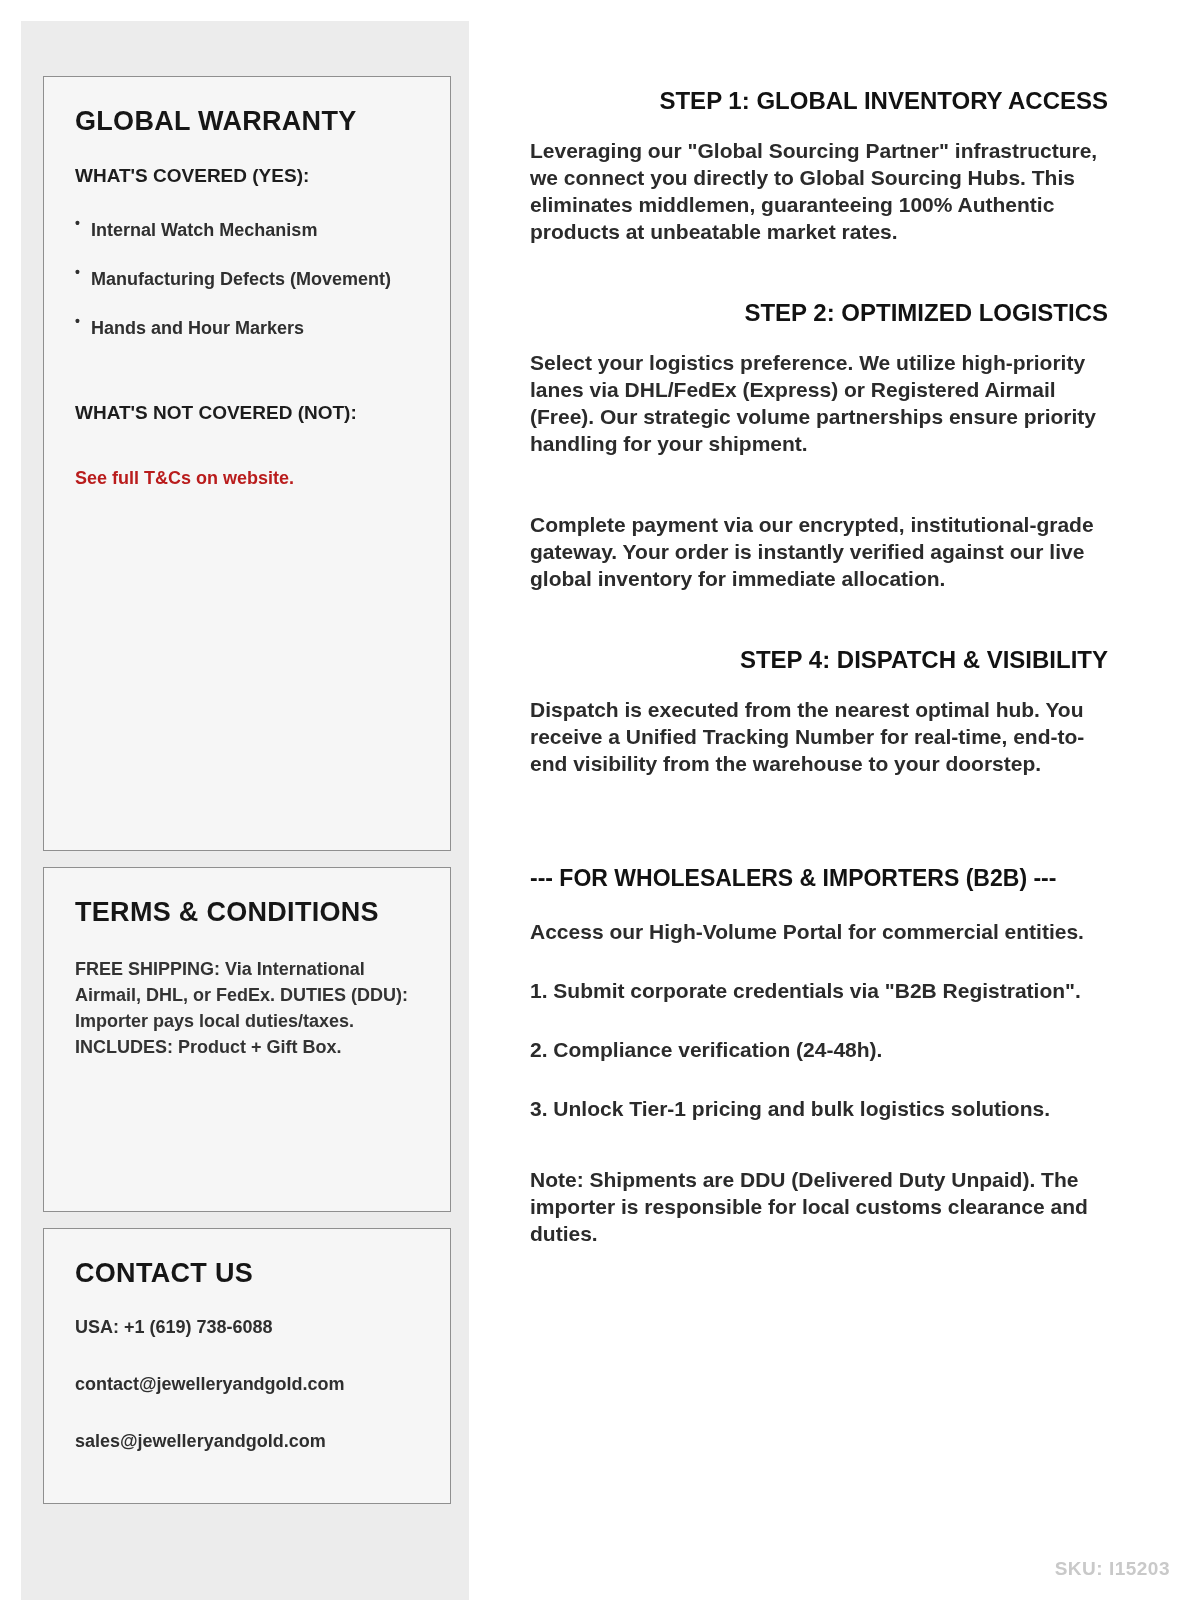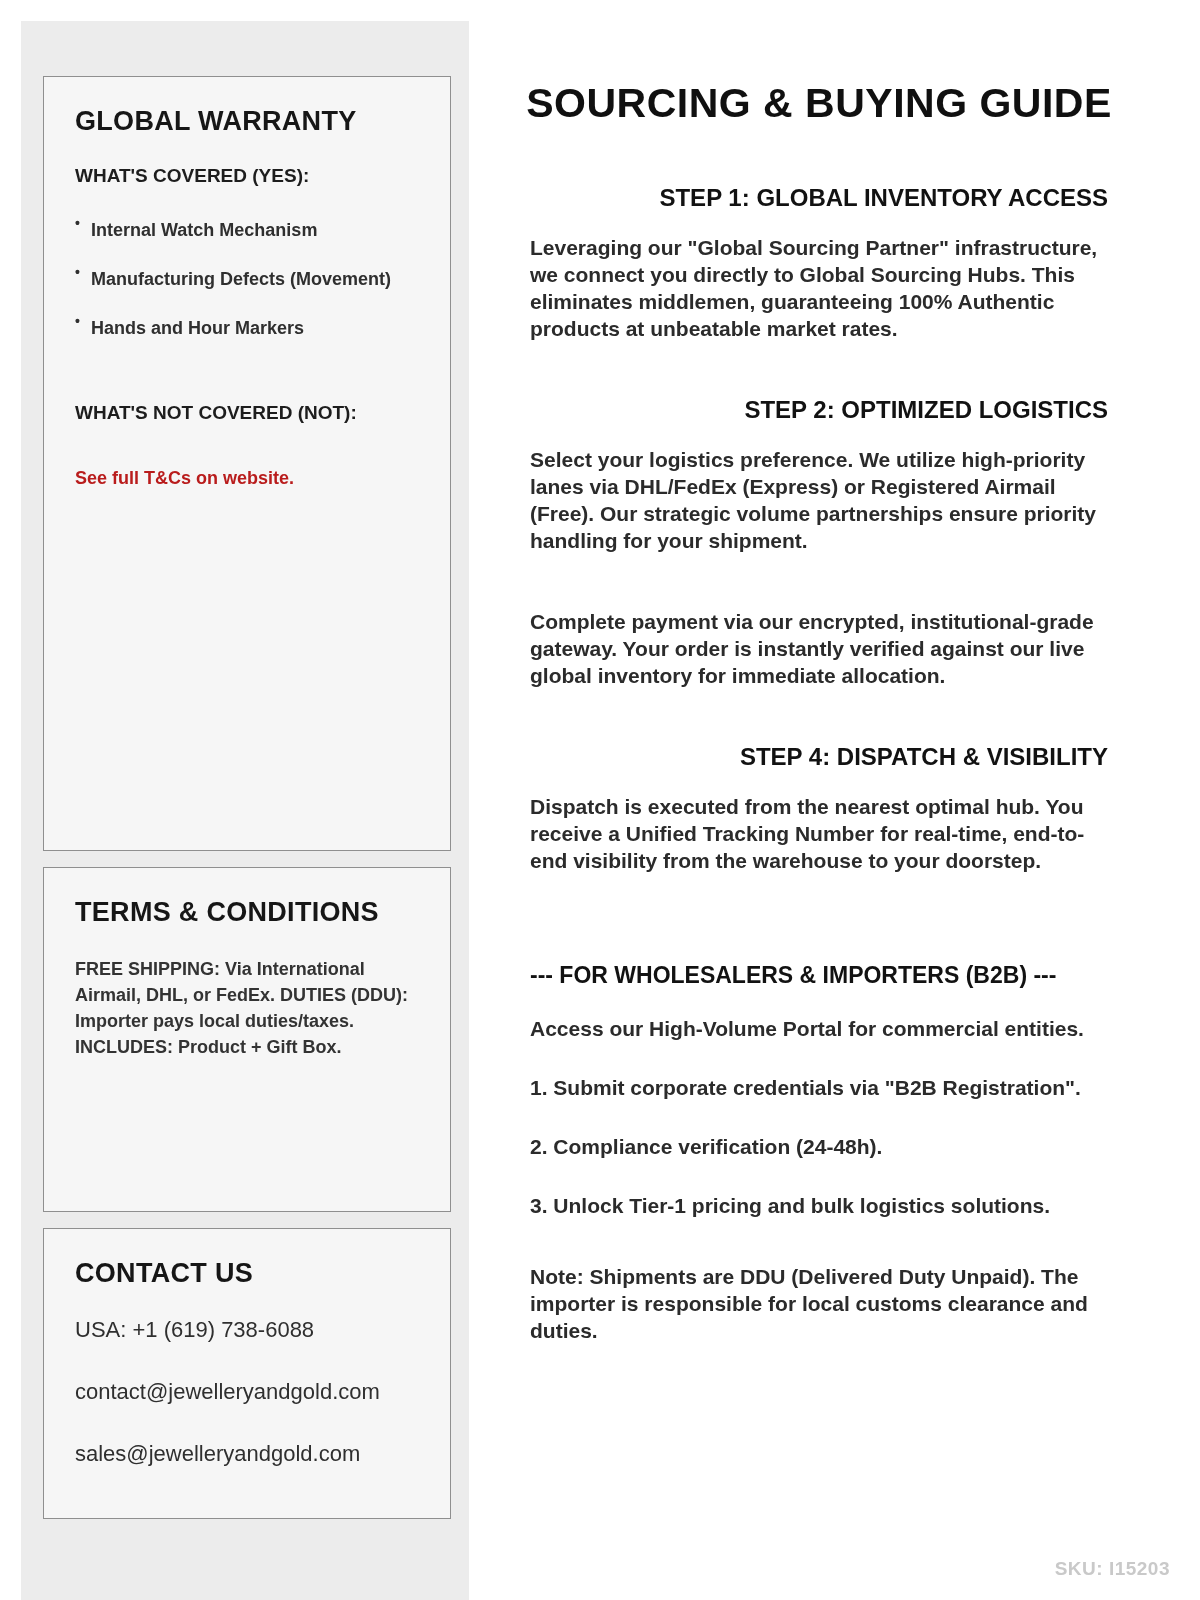--- a/index.html
+++ b/index.html
@@ -73,22 +73,22 @@
     font-weight: 700;
     color: #b91c1c;
   }
   .side-body {
     font-size: 18px;
     font-weight: 700;
     color: #333333;
     line-height: 26px;
   }
   .contact-line {
-    font-size: 22px;
-    font-weight: 400;
+    font-size: 18px;
+    font-weight: 700;
     color: #2f2f2f;
     margin-bottom: 22px;
   }
 
   
   .main {
     flex: 1 1 auto;
     background: #ffffff;
     padding: 52px 85px 0 47px;
     position: relative;
@@ -181,21 +181,20 @@
     <section class="side-box box-contact">
       <h2 class="side-title">CONTACT US</h2>
       <p class="contact-line">USA: +1 (619) 738-6088</p>
       <p class="contact-line">contact@jewelleryandgold.com</p>
       <p class="contact-line">sales@jewelleryandgold.com</p>
     </section>
 
   </aside>
 
   <main class="main">
-    <h1 class="main-title">SOURCING &amp; BUYING GUIDE</h1>
 
     <section class="step">
       <h2 class="step-heading">STEP 1: GLOBAL INVENTORY ACCESS</h2>
       <p class="step-body">Leveraging our "Global Sourcing Partner" infrastructure, we connect you directly to Global Sourcing Hubs. This eliminates middlemen, guaranteeing 100% Authentic products at unbeatable market rates.</p>
     </section>
 
     <section class="step">
       <h2 class="step-heading">STEP 2: OPTIMIZED LOGISTICS</h2>
       <p class="step-body">Select your logistics preference. We utilize high-priority lanes via DHL/FedEx (Express) or Registered Airmail (Free). Our strategic volume partnerships ensure priority handling for your shipment.</p>
     </section>

